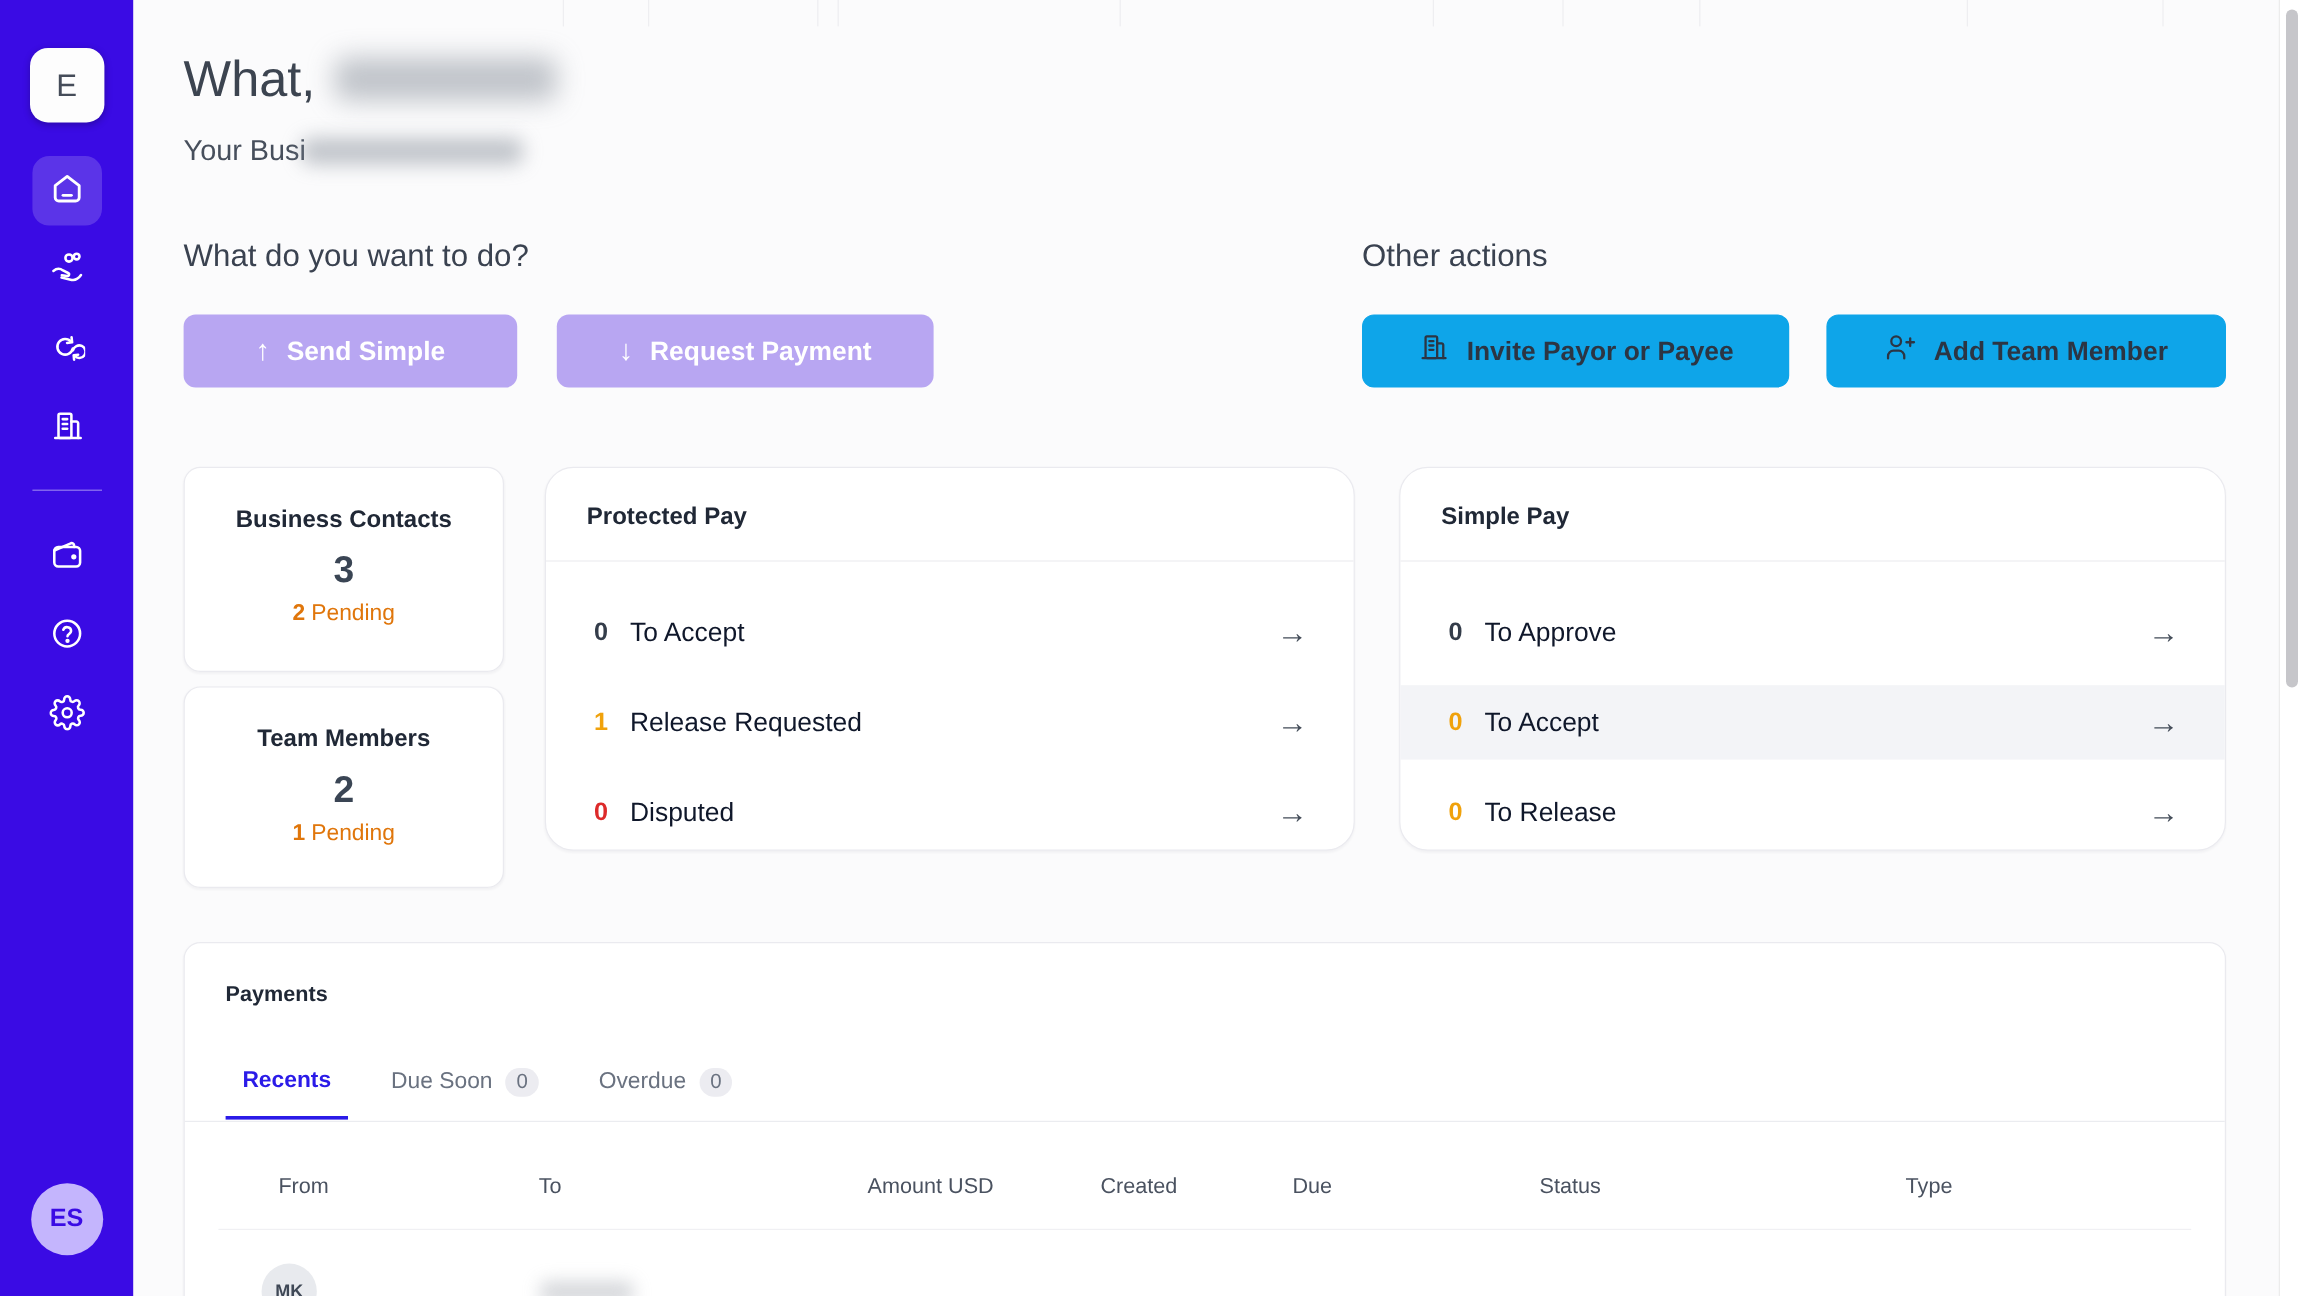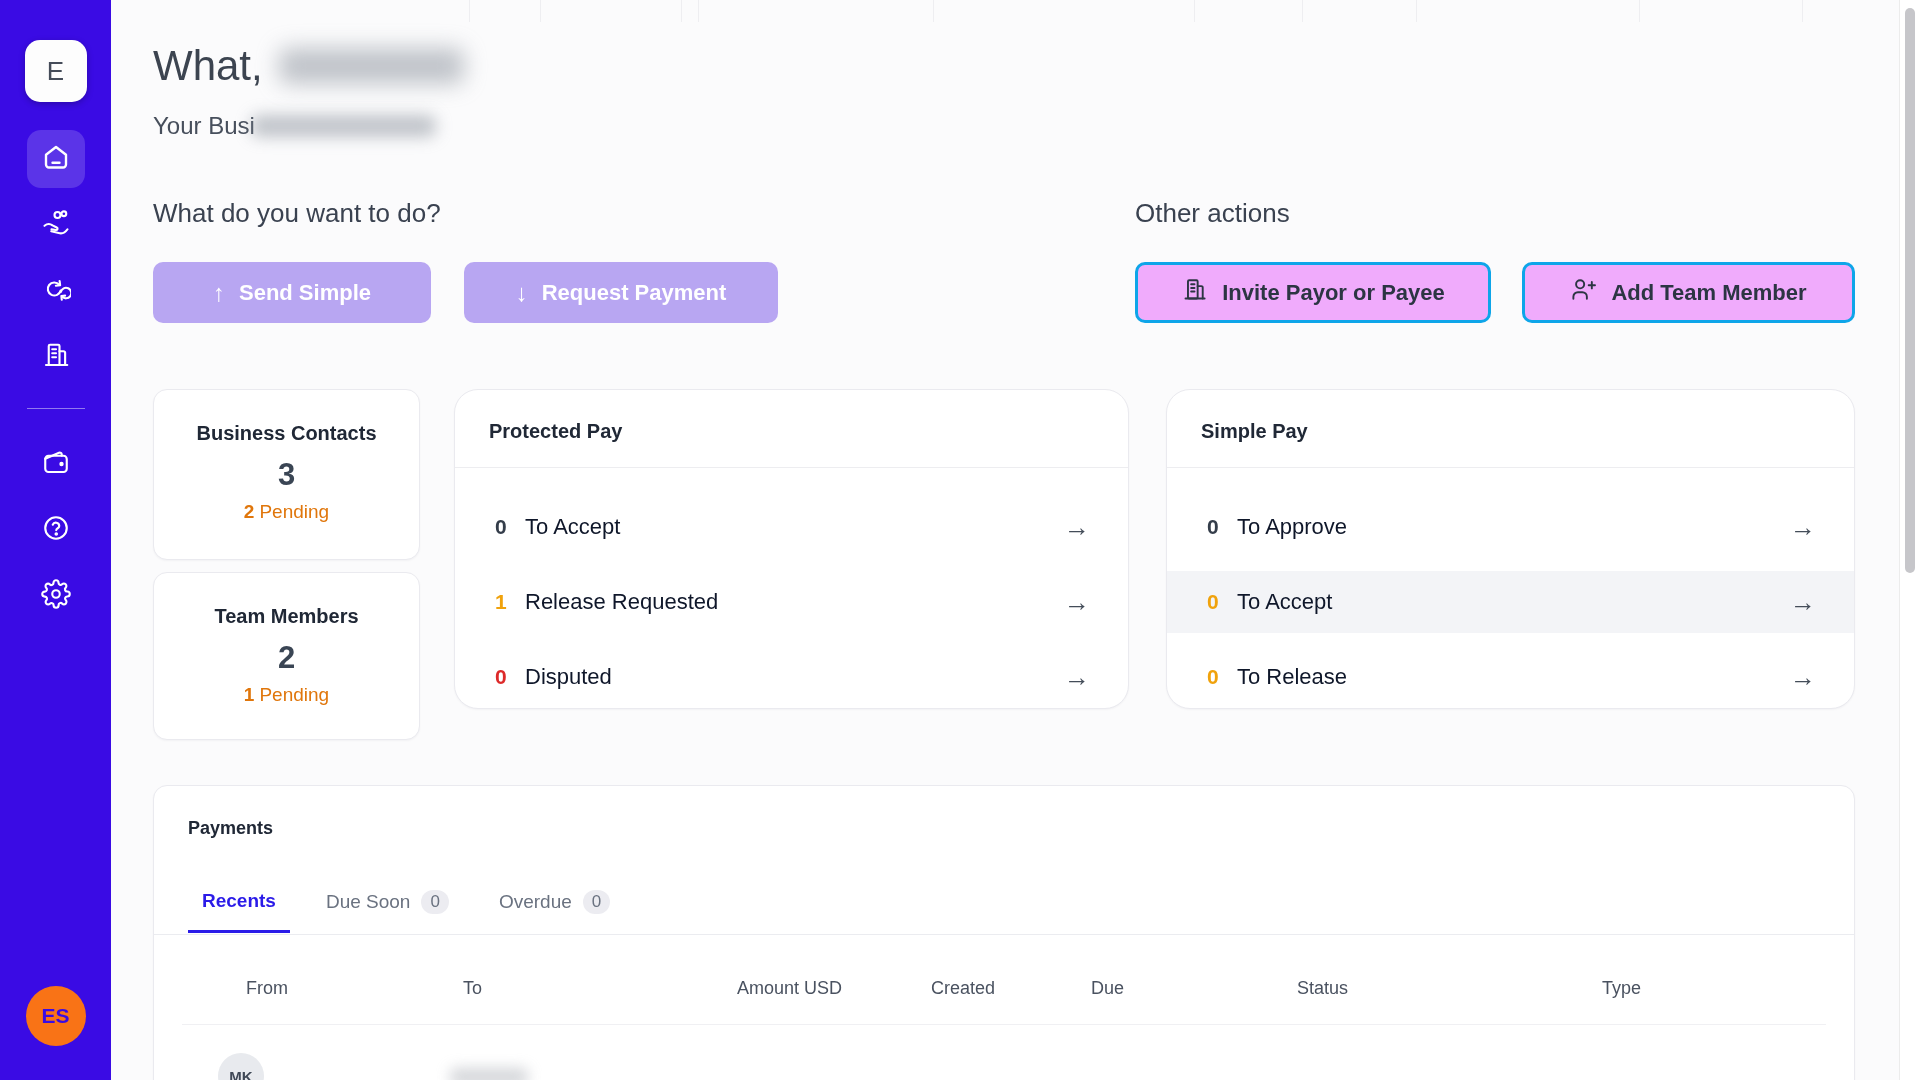--- a/index.html
+++ b/index.html
@@ -8,41 +8,41 @@
   #page { position:relative; width:1920px; height:1080px; overflow:hidden; background:#fbfbfc; }
 
   
   .sidebar { position:absolute; left:0; top:0; width:111px; height:1080px; background:#3A0BE4; display:flex; flex-direction:column; align-items:center; }
   .logo { width:62px; height:62px; margin-top:40px; background:#fdfdfd; border-radius:15px; display:flex; align-items:center; justify-content:center; font-size:26px; color:#454c59; box-shadow:0 2px 6px rgba(0,0,0,.25); cursor:pointer; }
   .nav { display:flex; flex-direction:column; align-items:center; margin-top:24px; }
   .nav-item { width:58px; height:58px; border-radius:14px; display:flex; align-items:center; justify-content:center; margin:4px 0; cursor:pointer; }
   .nav-item.active { background:rgba(255,255,255,.17); }
   .nav-item svg { width:30px; height:30px; }
   .side-divider { width:58px; height:1px; background:rgba(255,255,255,.45); margin:18px 0 22px 0; }
-  .avatar { position:absolute; bottom:34px; left:50%; transform:translateX(-50%); width:60px; height:60px; border-radius:50%; background:#f97316; color:#3A0BE4; font-size:21px; font-weight:bold; display:flex; align-items:center; justify-content:center; cursor:pointer; }
+  .avatar { position:absolute; bottom:34px; left:50%; transform:translateX(-50%); width:60px; height:60px; border-radius:50%; background:#c4b5fd; color:#3A0BE4; font-size:21px; font-weight:bold; display:flex; align-items:center; justify-content:center; cursor:pointer; }
 
   
   .greeting { position:absolute; left:153px; top:42px; font-size:42px; font-weight:500; color:#3c4450; display:flex; align-items:center; }
   .redact { display:inline-block; background:#8f96a0; filter:blur(11px); opacity:.55; border-radius:8px; }
   .redact.name { width:185px; height:36px; margin-left:16px; }
   .subtitle { position:absolute; left:153px; top:112px; font-size:24px; color:#474f5c; display:flex; align-items:center; }
   .redact.biz { width:185px; height:22px; margin-left:-4px; filter:blur(8px); }
 
   
   .section-heading { position:absolute; font-size:26px; color:#3a4250; }
   .h-left { left:153px; top:198px; }
   .h-right { left:1135px; top:198px; }
 
   
   .btn { position:absolute; top:262px; height:61px; border-radius:10px; border:none; display:flex; align-items:center; justify-content:center; gap:14px; font-family:inherit; font-size:22px; font-weight:bold; cursor:pointer; }
   .btn-lav { background:#b8a6f2; color:#ffffff; }
   .btn-send { left:153px; width:278px; }
   .btn-req  { left:464px; width:314px; }
   .btn-arrow { font-size:24px; font-weight:normal; }
-  .btn-white { background:#f0abfc; color:#2c3543; border:3px solid #0ea5e9; }
+  .btn-white { background:#0ea5e9; color:#2c3543; border:1px solid #0ea5e9; }
   .btn-invite { left:1135px; width:356px; }
   .btn-add { left:1522px; width:333px;align-items:center; }
   .btn-white svg { width:27px; height:27px; }
 
   
   .card { position:absolute; background:#ffffff; border:1px solid #eaeaef; border-radius:14px; box-shadow:0 1px 2px rgba(16,24,40,.04); }
   .stat-card { left:153px; width:267px; display:flex; flex-direction:column; align-items:center; cursor:pointer; }
   .stat-contacts { top:389px; height:171px; }
   .stat-team { top:572px; height:168px; }
   .stat-title { margin-top:32px; font-size:20px; font-weight:bold; color:#202836; }
@@ -65,21 +65,21 @@
   .row-arrow { margin-left:auto; font-size:26px; color:#444d59; }
 
   
   .payments-card { left:153px; top:785px; width:1702px; height:360px; }
   .payments-title { position:absolute; left:34px; top:32px; font-size:18px; font-weight:bold; color:#202836; }
   .tabbar { position:absolute; left:0; right:0; top:100px; height:49px; border-bottom:1px solid #ebecf0; display:flex; align-items:flex-start; padding-left:34px; }
   .tab { display:flex; align-items:center; gap:11px; font-size:19px; color:#6a7280; padding:4px 14px 18px 14px; margin-right:22px; cursor:pointer; border-bottom:3px solid transparent; }
   .tab.active { color:#2b1be8; font-weight:bold; border-bottom-color:#2b1be8; }
   .tab-badge { background:#ececf1; color:#6a7280; font-size:17px; border-radius:12px; padding:2px 9px; font-weight:normal; }
   .thead { position:absolute; left:0; right:0; top:192px; height:26px; }
-  .th { position:absolute; font-size:18px; color:#4a5260; white-space:nowrap;margin-left:14px; }
+  .th { position:absolute; font-size:18px; color:#4a5260; white-space:nowrap; }
   .thead-divider { position:absolute; left:28px; right:28px; top:238px; height:1px; background:#f0f0f3; }
   .row-avatar { position:absolute; left:64px; top:267px; width:46px; height:46px; border-radius:50%; background:#e8eaee; color:#3f4856; font-size:15px; font-weight:bold; display:flex; align-items:center; justify-content:center; }
   .row-redact { position:absolute; left:296px; top:282px; width:78px; height:18px; background:#b9bcc2; filter:blur(7px); opacity:.6; border-radius:6px; }
 
   
   .tick { position:absolute; top:0; width:1px; height:22px; background:rgba(40,40,60,.06); }
   .scroll-track { position:absolute; right:0; top:0; width:21px; height:1080px; background:#ffffff; border-left:1px solid #ececec; cursor:default; }
   .scroll-thumb { position:absolute; left:5px; top:8px; width:10px; height:565px; background:#c6c6ca; border-radius:6px; cursor:pointer; }
 </style>
 </head>

